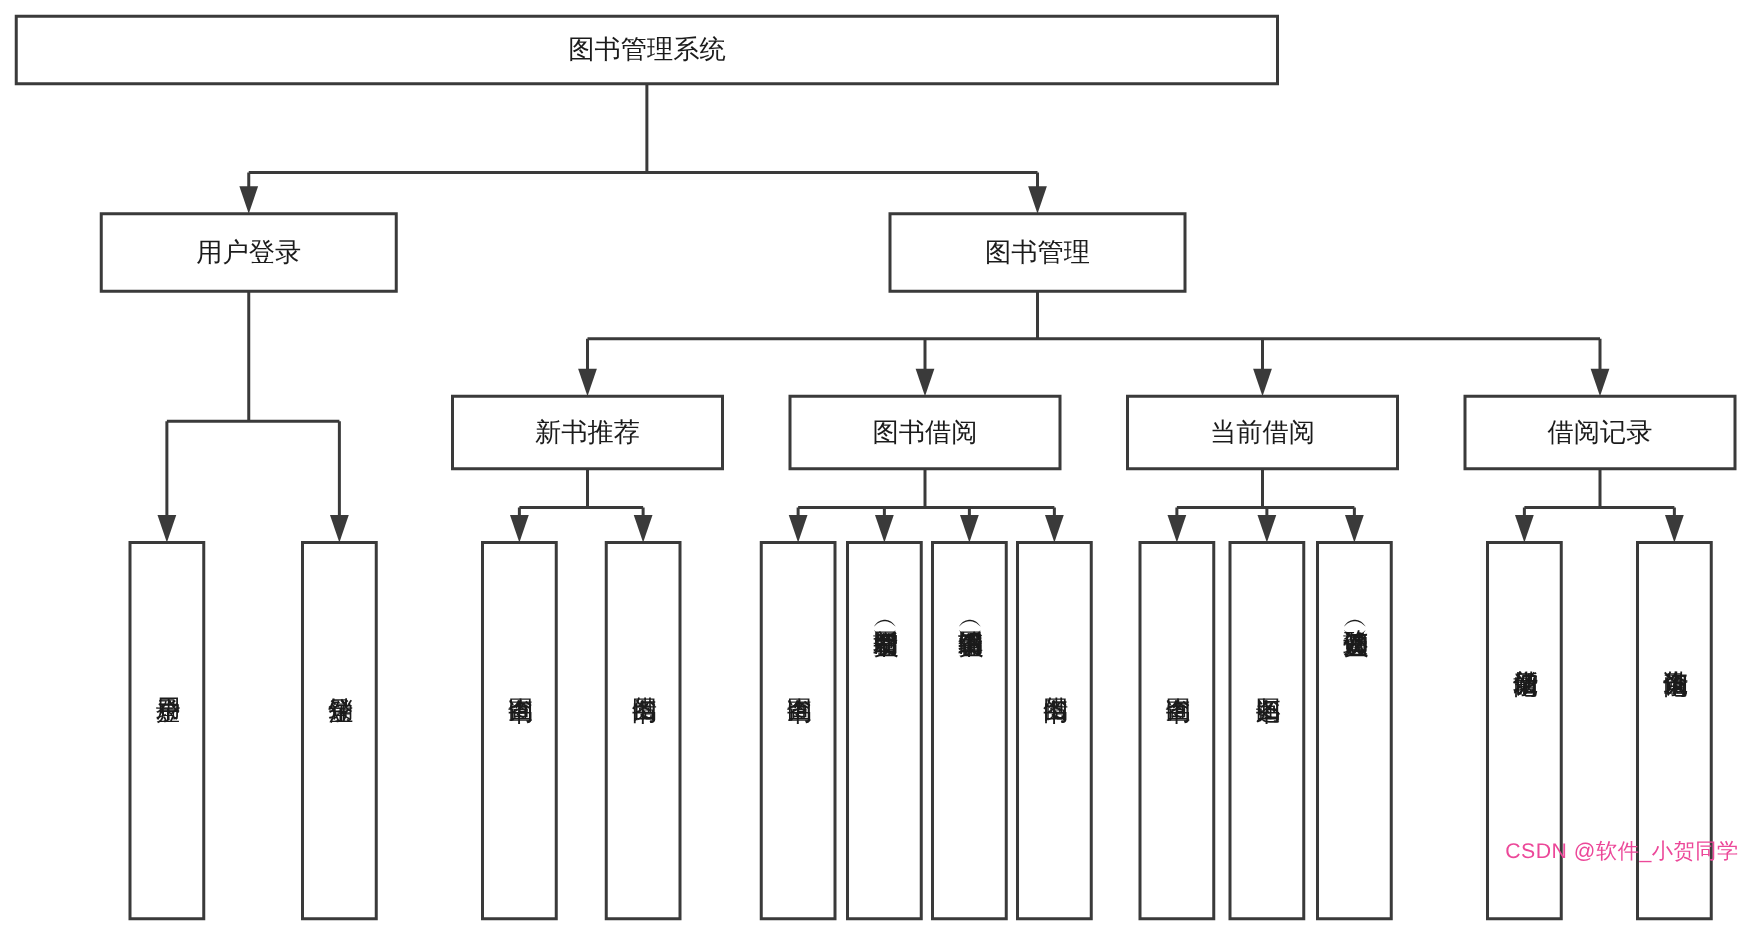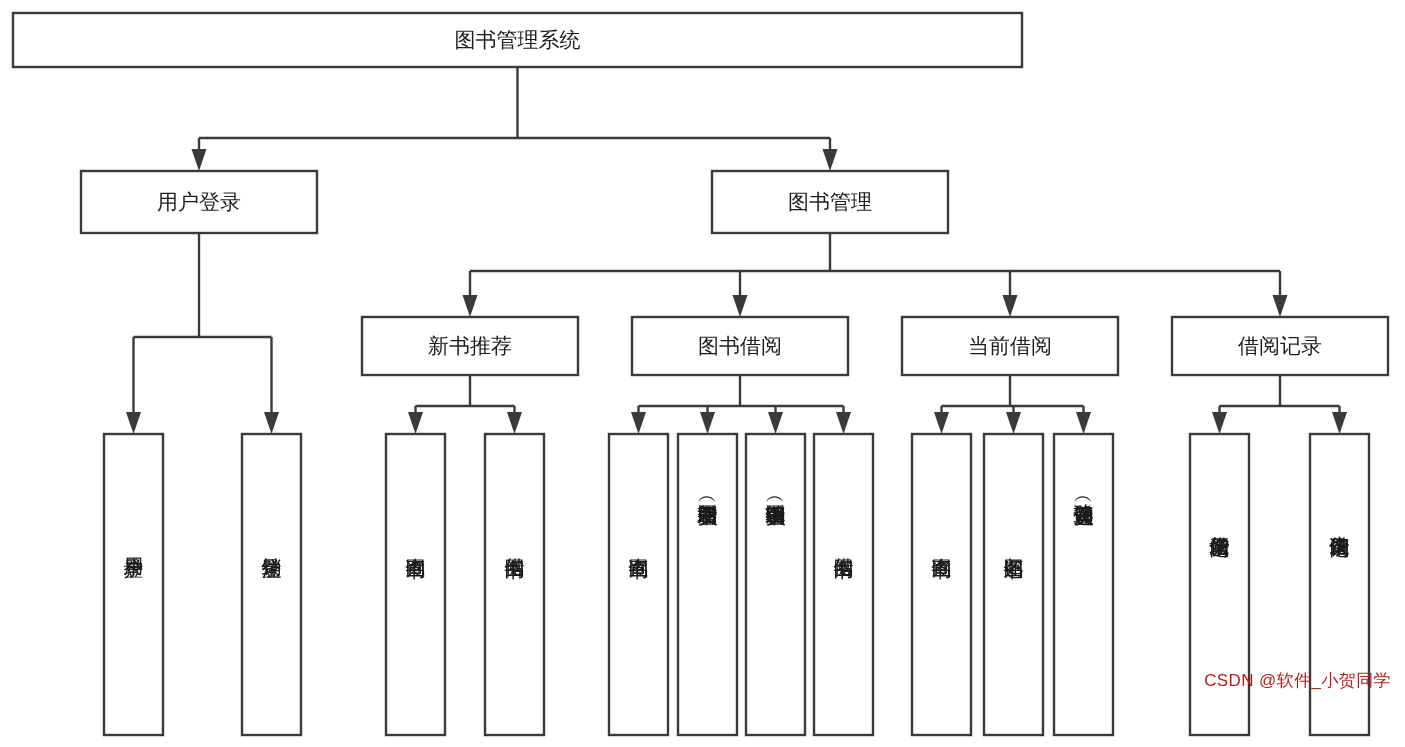--- a/index.html
+++ b/index.html
@@ -71,21 +71,21 @@
     letter-spacing: 0.5px;
     white-space: nowrap;
     text-align: center;
   }
   .watermark {
     position: absolute;
     right: 14px;
     bottom: 6px;
     font-family: "Liberation Sans", "DejaVu Sans", sans-serif;
     font-size: 17px;
-    color: #b91c1c;
+    color: #ec4899;
     letter-spacing: 0.4px;
     user-select: none;
     white-space: nowrap;
   }
 </style>
 </head>
 <body>
 
 <div id="diagram-root">
 

